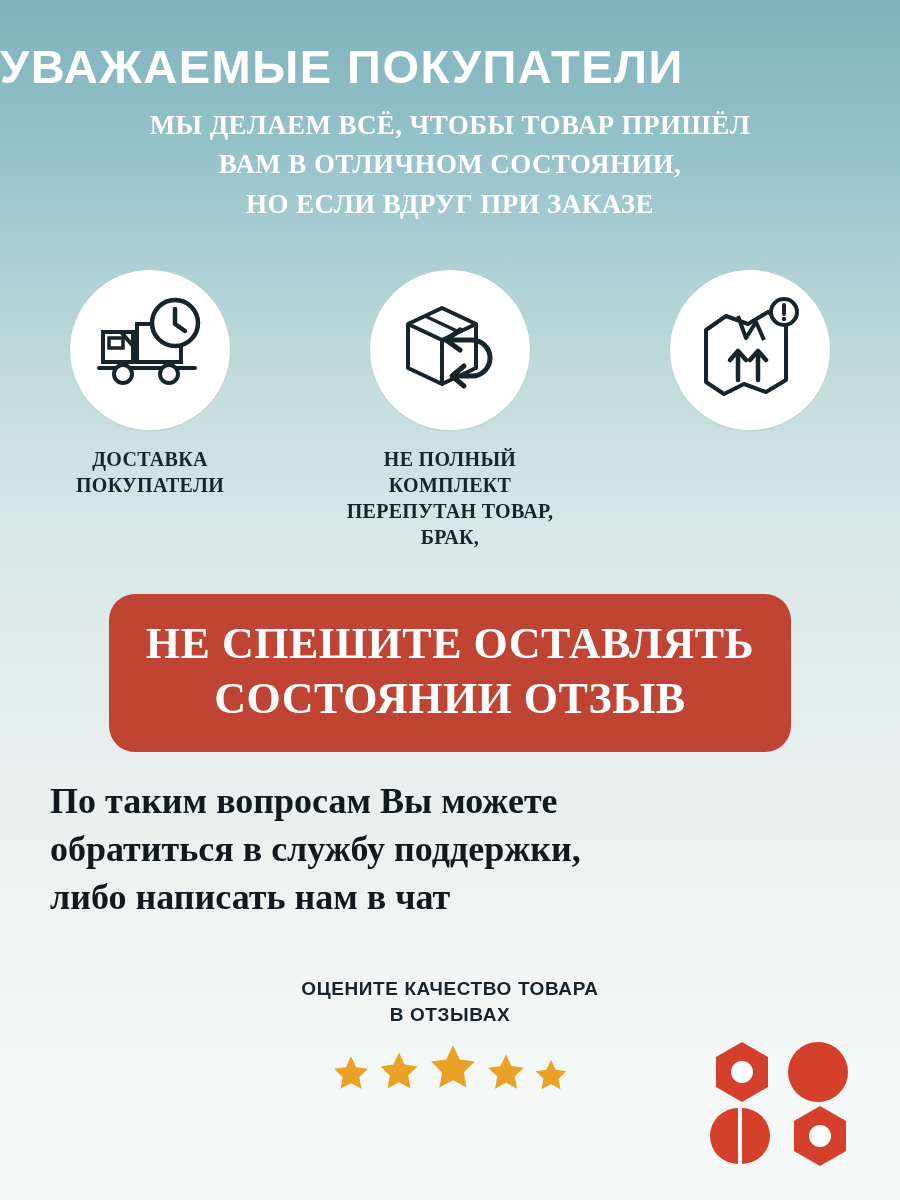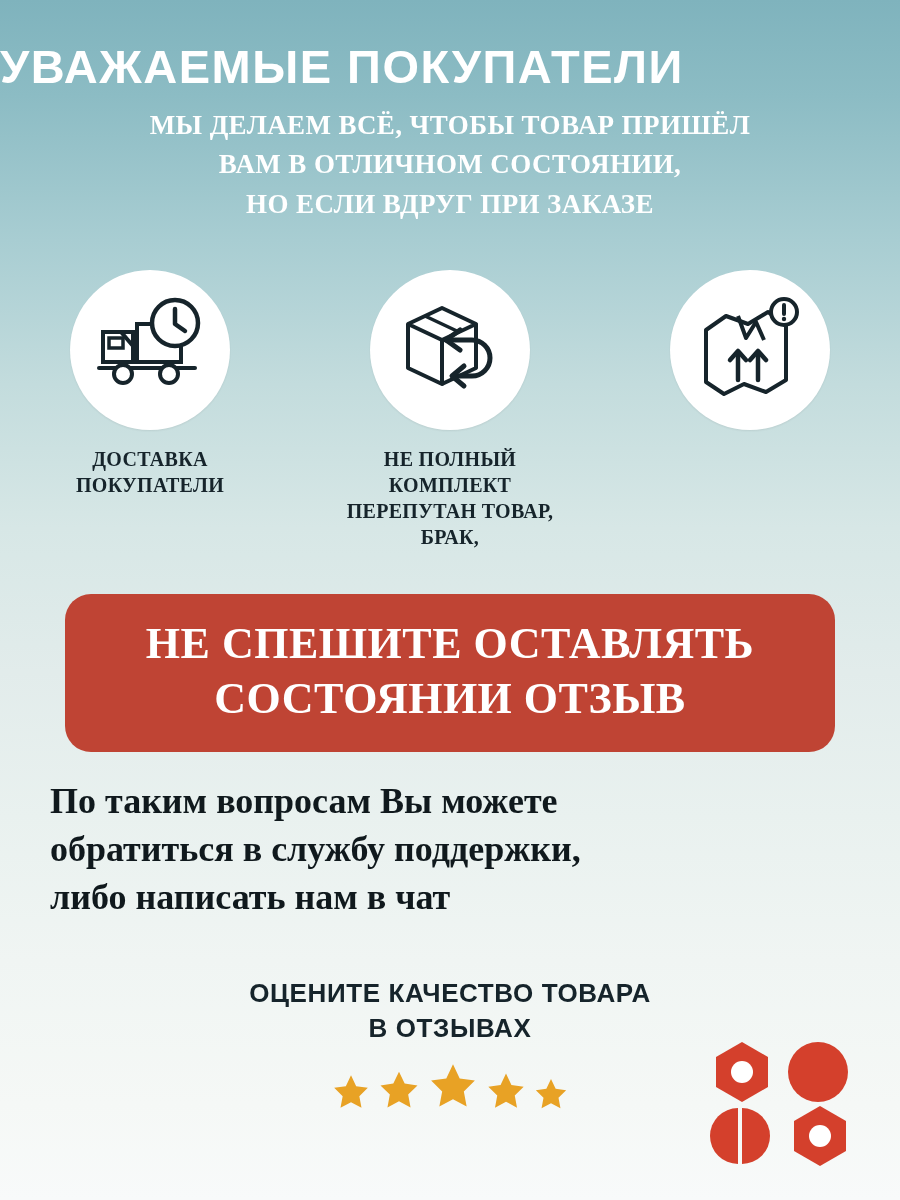--- a/index.html
+++ b/index.html
@@ -87,21 +87,21 @@
     font-size: 20px;
     line-height: 1.3;
     color: #16242b;
     letter-spacing: 0.3px;
   }
   .icon-caption span { display: block; }
 
   
   .banner {
     margin: 44px auto 0 auto;
-    width: 770px;
+    width: 682px;
     background: #bf4434;
     border-radius: 26px;
     padding: 22px 10px 26px 10px;
     box-sizing: border-box;
     text-align: center;
   }
   .banner-text {
     color: #ffffff;
     font-family: "Liberation Serif", serif;
     font-weight: bold;
@@ -135,21 +135,21 @@
   .rate-block {
     position: absolute;
     left: 0;
     right: 0;
     top: 0;
     text-align: center;
   }
   .rate-text {
     font-family: "Liberation Sans", sans-serif;
     font-weight: bold;
-    font-size: 26px;
+    font-size: 19px;
     color: #16242b;
     line-height: 1.35;
     letter-spacing: 0.6px;
   }
   .rate-text span { display: block; }
   .stars {
     margin-top: 14px;
     display: flex;
     justify-content: center;
     align-items: flex-end;

